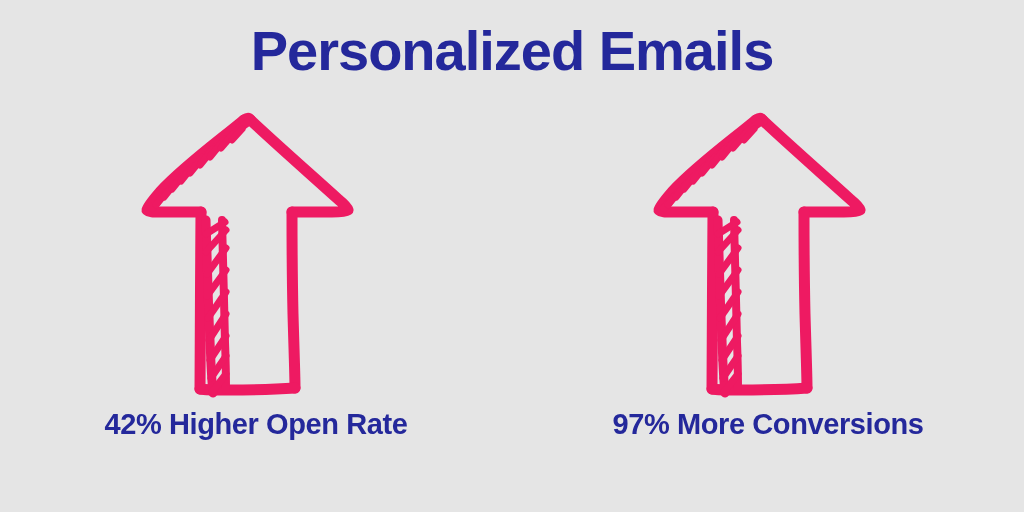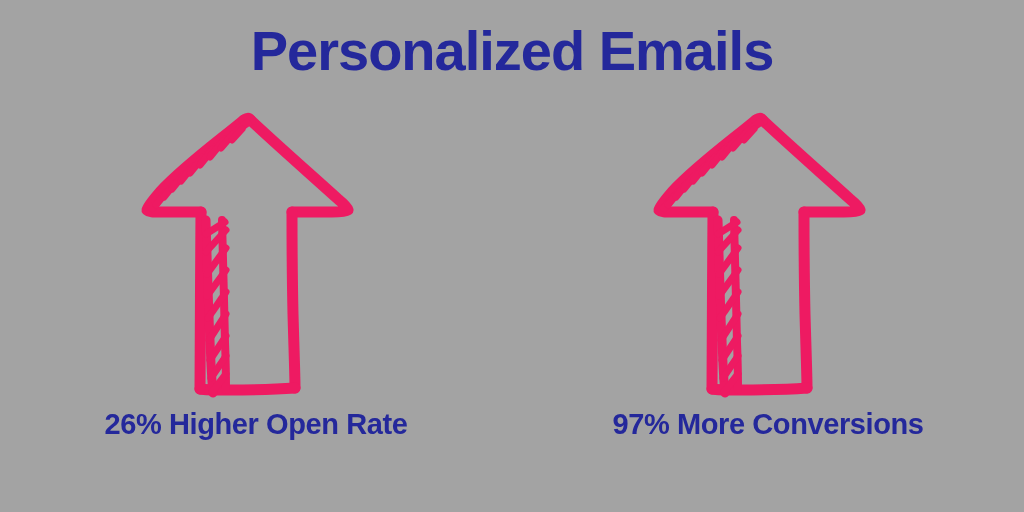--- a/index.html
+++ b/index.html
@@ -9,21 +9,21 @@
   body {
     width: 1024px;
     height: 512px;
     overflow: hidden;
     font-family: "Liberation Sans", sans-serif;
   }
   .poster {
     position: relative;
     width: 1024px;
     height: 512px;
-    background: #a3a3a3;
+    background: #e5e5e5;
     overflow: hidden;
   }
   .title {
     position: absolute;
     top: 20px;
     left: 0;
     width: 1024px;
     text-align: center;
     font-family: "Liberation Sans", sans-serif;
     font-weight: bold;
@@ -107,21 +107,21 @@
             <path d="M81 174 L100 148" stroke-width="7"></path>
             <path d="M81 196 L100 170" stroke-width="7"></path>
             <path d="M82 218 L100 192" stroke-width="7"></path>
             <path d="M83 240 L100 214" stroke-width="7"></path>
             <path d="M84 260 L100 236" stroke-width="7"></path>
             <path d="M85 278 L100 256" stroke-width="7"></path>
             <path d="M86 292 L100 274" stroke-width="7"></path>
           </g>
         </svg>
       </div>
-      <div class="caption">26% Higher Open Rate</div>
+      <div class="caption">42% Higher Open Rate</div>
     </div>
 
     <div class="column">
       <div class="arrow-wrap">
         <svg viewBox="0 0 260 300" xmlns="http://www.w3.org/2000/svg" aria-hidden="true">
           <g fill="none" stroke="#ee1a62" stroke-linecap="round" stroke-linejoin="round">
             <path d="M124.5 20 C150 44 182 72 213 100 C218 104 221 107 222 110 C219 112 213 112 206 112 C192 112 176 112 166 112" stroke-width="11"></path>
             <path d="M166 112 C166 130 166 170 167 214 C168 250 169 276 169 288" stroke-width="11"></path>
             <path d="M169 288 C156 289 126 290 102 290 C88 290 80 290 74 289" stroke-width="11"></path>
             <path d="M74 289 C74 270 74 230 74.5 190 C75 150 75 124 75 112" stroke-width="11"></path>

